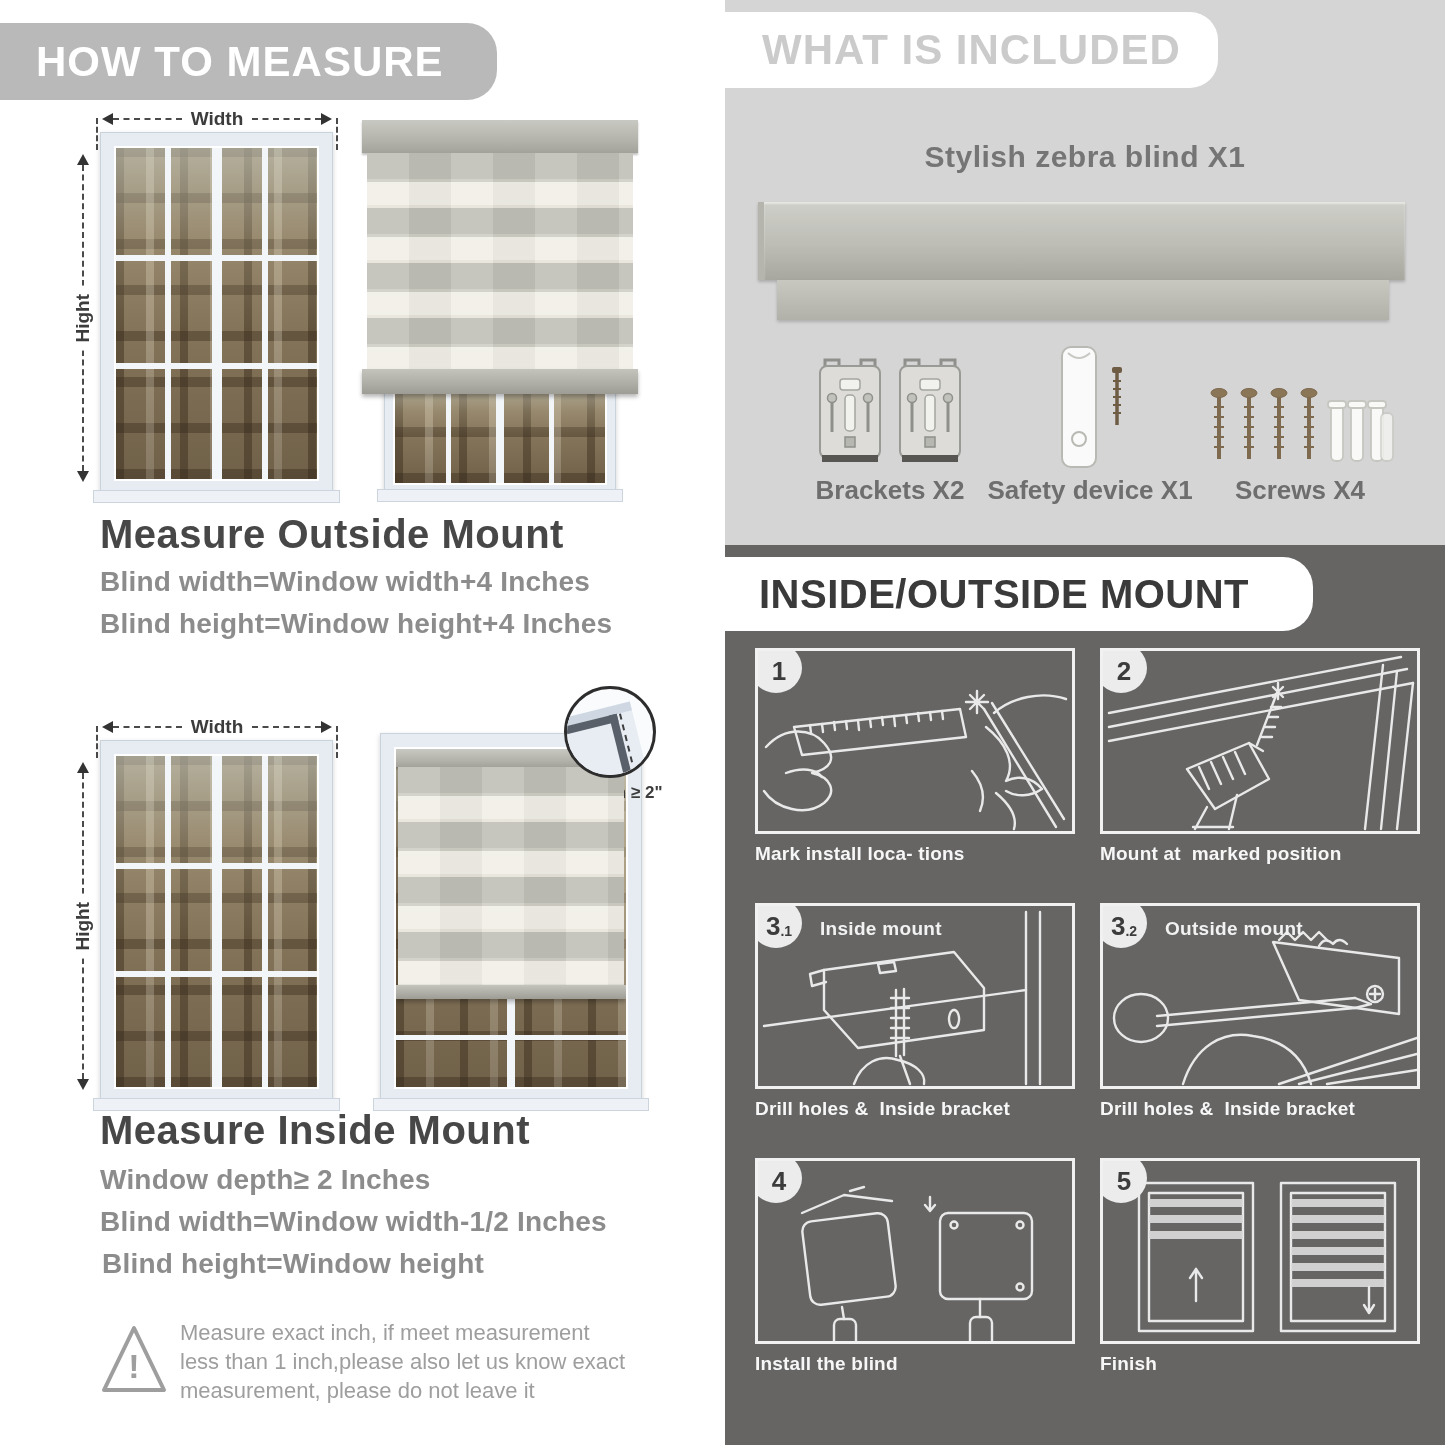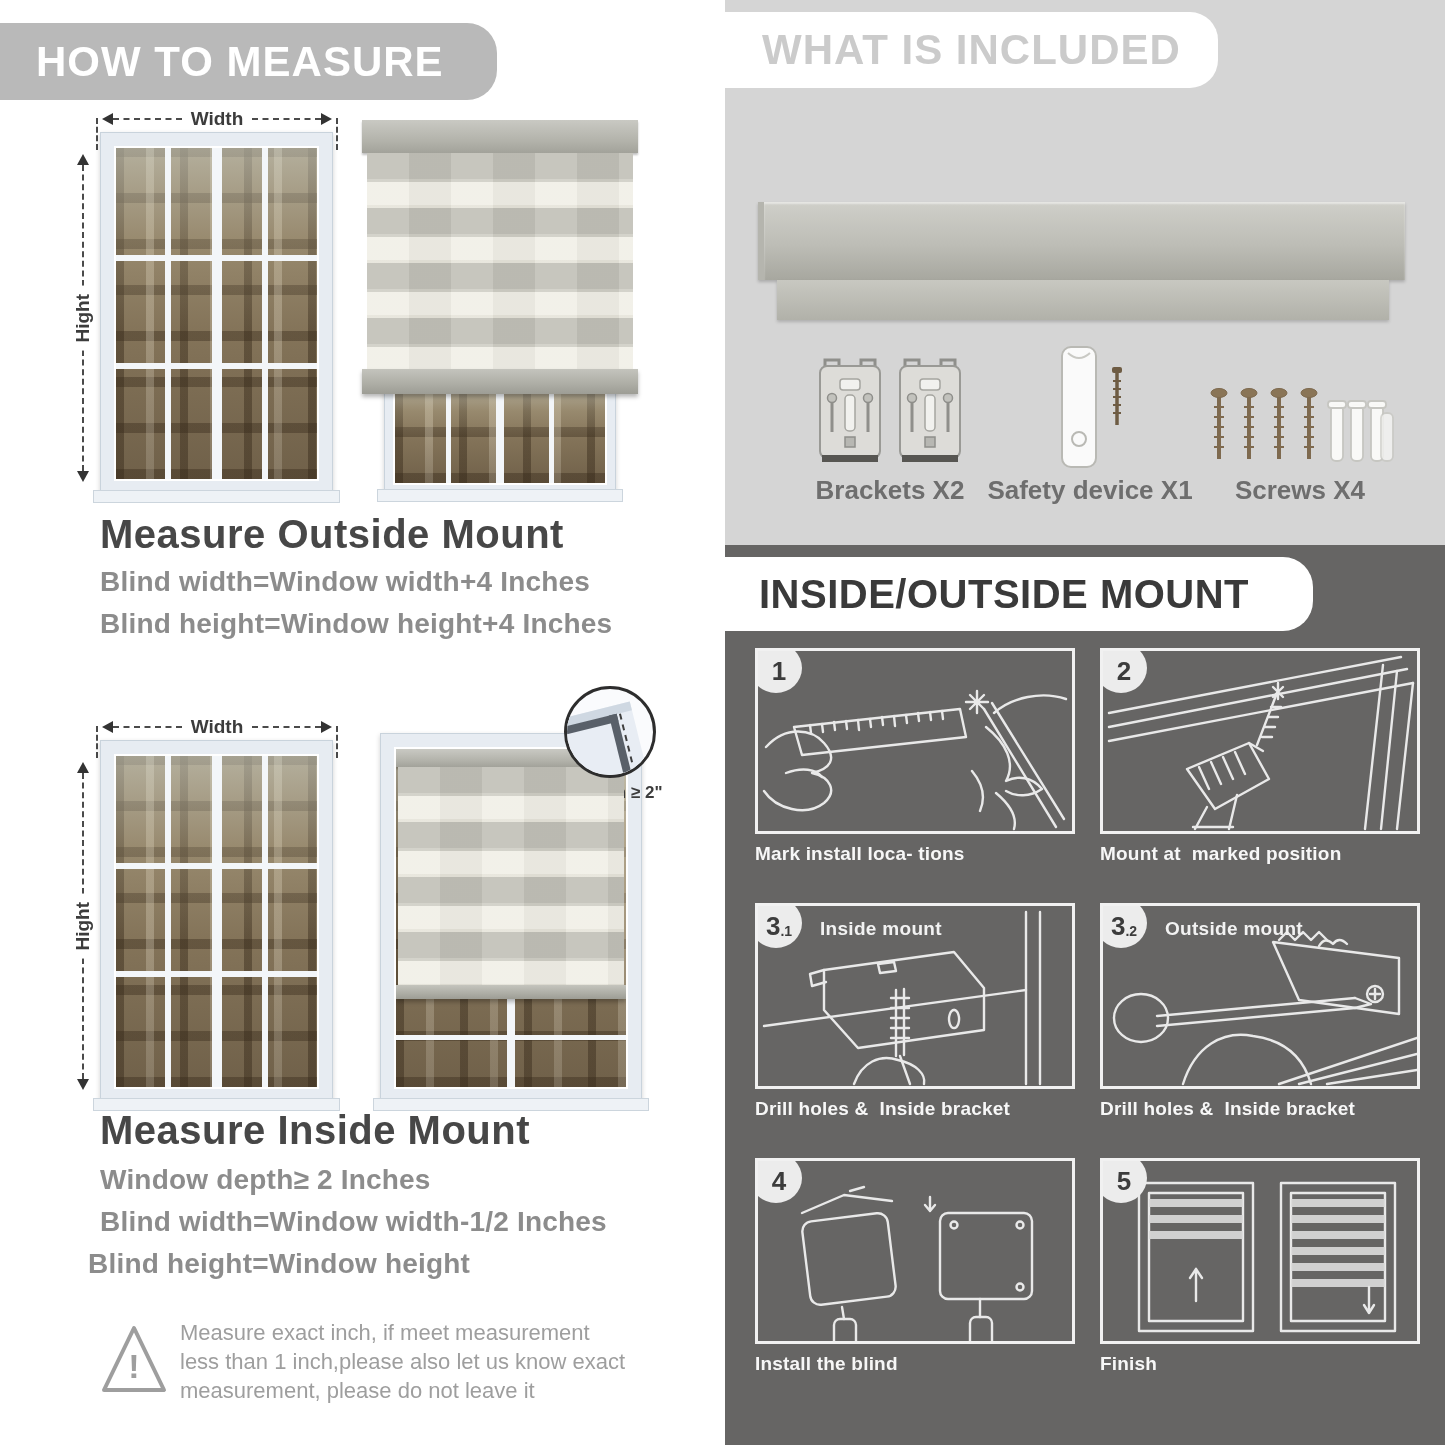--- a/index.html
+++ b/index.html
@@ -214,32 +214,33 @@
   <div class="magnifier" style="left:564px; top:686px;">
     <div class="m-out"></div>
     <div class="m-dark"></div>
     <div class="m-dash"></div>
   </div>
   <div class="depth-label" style="left:578px; top:783px;">Depth ≥ 2"</div>
 
   <div class="measure-title" style="left:100px; top:1108px;">Measure Inside Mount</div>
   <div class="measure-line" style="left:100px; top:1164px;">Window depth≥ 2 Inches</div>
   <div class="measure-line" style="left:100px; top:1206px;">Blind width=Window width-1/2 Inches</div>
-  <div class="measure-line" style="left:88px; top:1248px;">Blind height=Window height</div>
+  <div class="measure-line" style="left:102px; top:1248px;">Blind height=Window height</div>
 
   <div class="warn-wrap" style="left:98px; top:1320px;">
     <svg width="72" height="80" viewBox="0 0 72 80">
       <path d="M36 8 L66 70 L6 70 Z" fill="none" stroke="#9e9e9e" stroke-width="4" stroke-linejoin="round"></path>
       <text x="36" y="58" text-anchor="middle" font-size="34" font-weight="bold" fill="#9e9e9e" font-family="Liberation Sans, sans-serif">!</text>
     </svg>
   </div>
   <div class="warn-text" style="left:180px; top:1318px;">Measure exact inch, if meet measurement less than 1 inch,please also let us know exact measurement, please do not leave it</div>
 
   <div class="right-top">
     <div class="rheader1">WHAT IS INCLUDED</div>
+    <div class="blind-label">Stylish zebra blind X1</div>
     <div class="headrail-main"></div>
     <div class="headrail-sub"></div>
 
     <div class="comp" style="left:55px;">
       <div class="art">
         <svg width="70" height="122" viewBox="0 0 70 122">
           <path d="M10 14 v-7 h14 v7 M46 14 v-7 h14 v7" fill="none" stroke="#8f8f8b" stroke-width="3"></path>
           <rect x="5" y="13" width="60" height="92" rx="7" fill="#dddcd8" stroke="#9a9a96" stroke-width="2"></rect>
           <rect x="25" y="26" width="20" height="11" rx="3" fill="#f1f1ee" stroke="#a5a5a0" stroke-width="1.5"></rect>
           <rect x="30" y="42" width="10" height="36" rx="4" fill="#f1f1ee" stroke="#a5a5a0" stroke-width="1.5"></rect>

